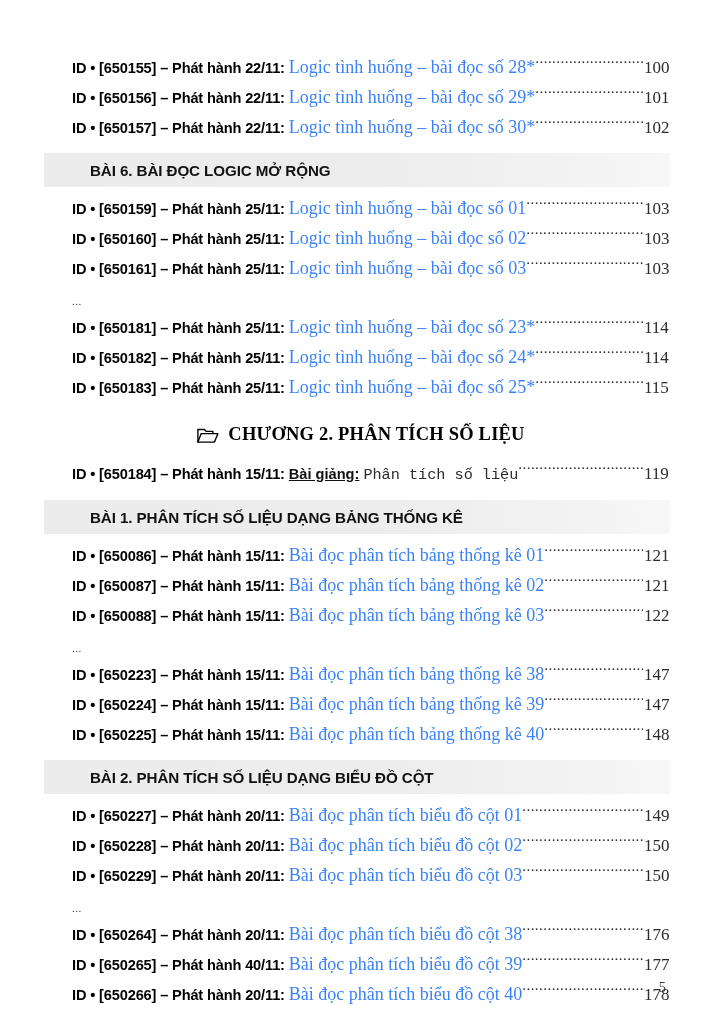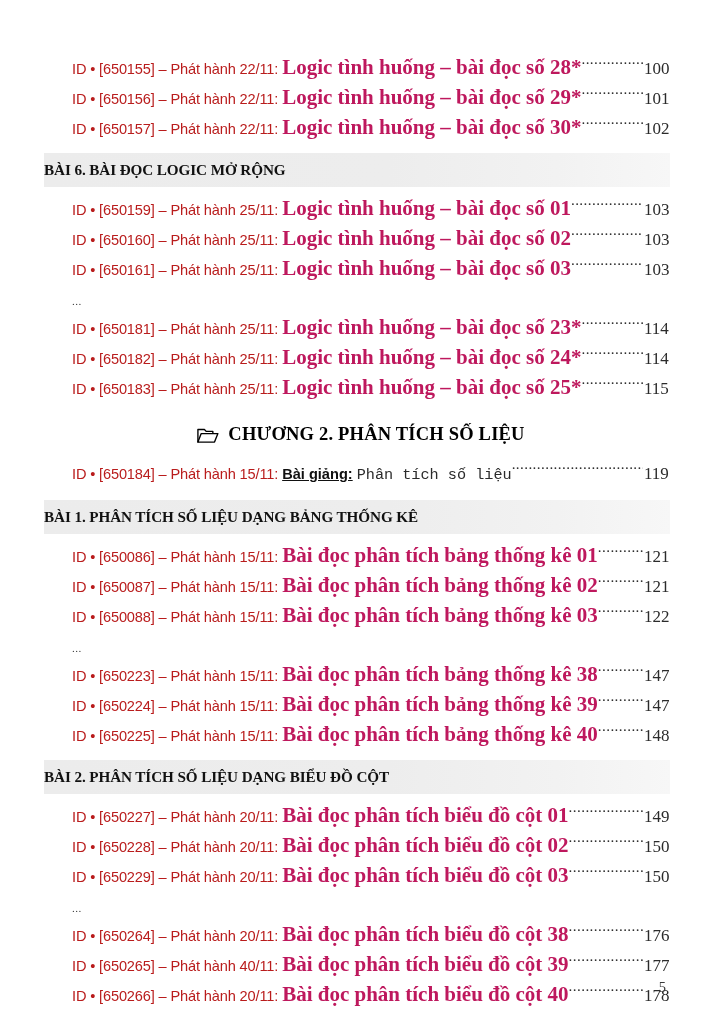--- a/index.html
+++ b/index.html
@@ -31,26 +31,27 @@
     margin: 11px 0 6px -8px;
     width: 626px;
     height: 34px;
     display: flex;
     align-items: center;
     background: linear-gradient(to right,
                 #ececec 0%, #ededed 55%, #f2f2f2 82%, #f7f7f7 100%);
   }
   .section-head .section-title {
     padding-left: 0;
-    font-family: Liberation Serif, serif;
+    font-family: Liberation Sans, sans-serif;
     font-weight: bold;
     font-size: 15.2px;
     letter-spacing: -0.1px;
     color: #111111;
     white-space: nowrap;
+    margin-left: 46px;
   }
 
   
   .chapter-head {
     margin: 22px 0 14px 0;
     display: flex;
     align-items: center;
     justify-content: center;
     gap: 9px;
   }
@@ -76,32 +77,32 @@
     display: flex;
     align-items: baseline;
     margin: 0 0 0 20px;
     height: 30px;
     font-size: 14.6px;
     line-height: 30px;
     white-space: nowrap;
   }
   .entry .label {
     font-family: "Liberation Sans", "DejaVu Sans", sans-serif;
+    font-weight: bold;
+    color: #000000;
+    flex: none;
+    letter-spacing: -0.15px;
+  }
+  .entry .desc {
+    font-family: "Liberation Serif", "DejaVu Serif", serif;
     font-weight: normal;
-    color: #b91c1c;
-    flex: none;
-    letter-spacing: -0.15px;
-  }
-  .entry .desc {
-    font-family: "Liberation Serif", "DejaVu Serif", serif;
-    font-weight: bold;
-    color: #be185d;
+    color: #3b82f6;
     flex: none;
     padding-left: 4px;
-    font-size: 21px;
+    font-size: 18px;
   }
   .entry .desc.bold-lead {
     font-family: "Liberation Sans", "DejaVu Sans", sans-serif;
     font-weight: bold;
     font-size: 14.6px;
     color: #111111;
     padding-left: 4px;
     text-decoration: underline;
   }
   .entry .desc-rest {

